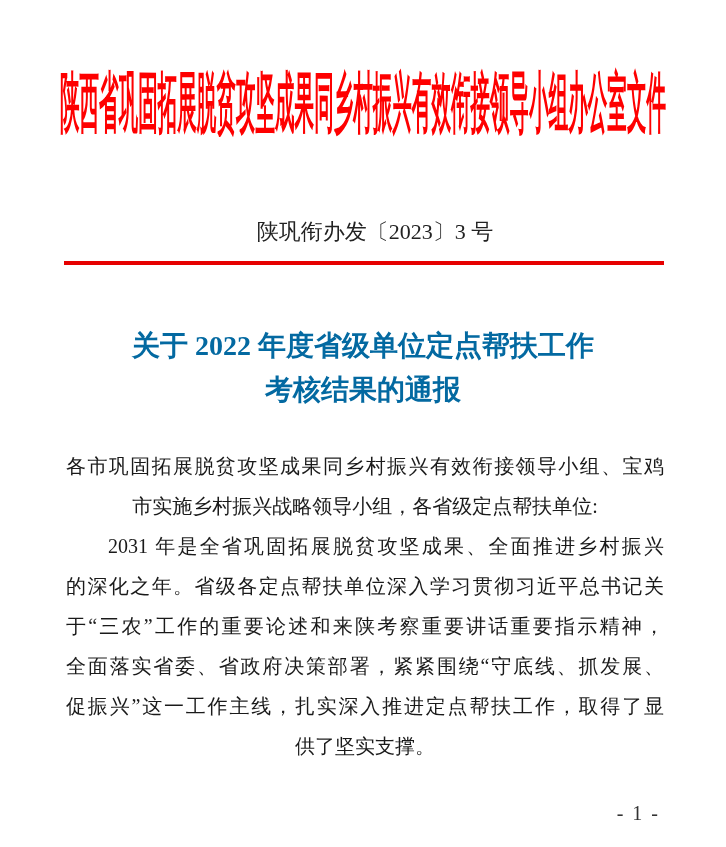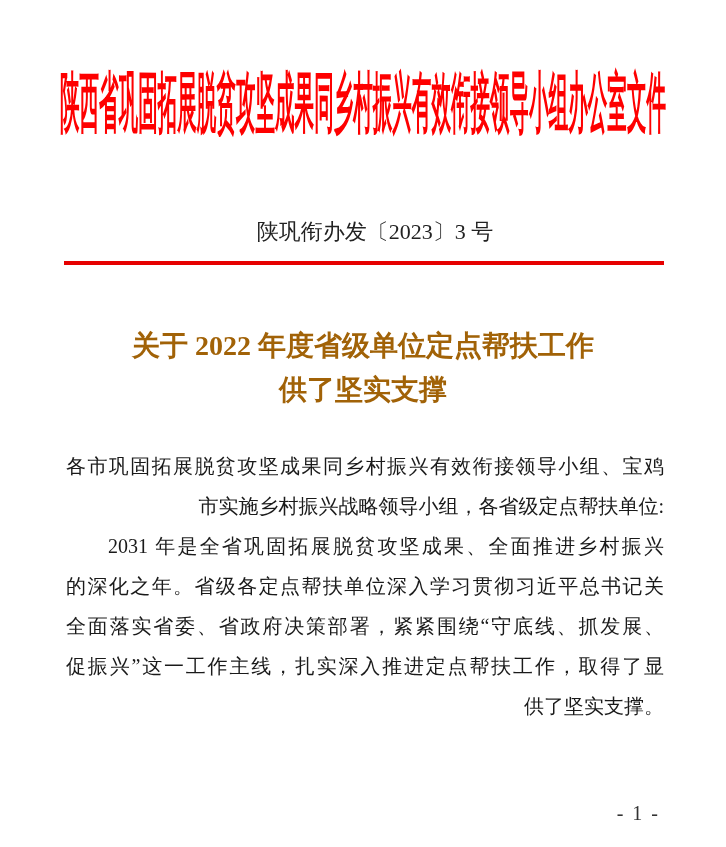--- a/index.html
+++ b/index.html
@@ -56,35 +56,35 @@
   .title {
     position: absolute;
     top: 324px;
     left: 0;
     width: 100%;
     margin: 0;
     text-align: center;
     font-size: 28px;
     font-weight: 700;
     line-height: 44px;
-    color: #a16207;
+    color: #0369a1;
   }
   .title-line { display: block; }
   
   .body-text {
     position: absolute;
     top: 446px;
     left: 66px;
     width: 598px;
     font-size: 20px;
     line-height: 40px;
     color: var(--ink, #1a1a1a);
   }
   .line {
-    text-align: right;
+    text-align: center;
   }
   .line.full {
     text-align: justify;
     text-align-last: justify;
   }
   .line.indent {
     text-indent: 42px;
   }
   
   .page-number {
@@ -106,28 +106,29 @@
       <text x="305" y="68" text-anchor="middle" textLength="606" lengthAdjust="spacingAndGlyphs">陕西省巩固拓展脱贫攻坚成果同乡村振兴有效衔接领导小组办公室文件</text>
     </svg>
   </div>
 
   <div class="doc-number">陕巩衔办发〔2023〕3 号</div>
 
   <div class="red-rule"></div>
 
   <h1 class="title">
     <span class="title-line">关于 2022 年度省级单位定点帮扶工作</span>
-    <span class="title-line">供了坚实支撑</span>
+    <span class="title-line">考核结果的通报</span>
   </h1>
 
   <div class="body-text">
     <div class="line full">各市巩固拓展脱贫攻坚成果同乡村振兴有效衔接领导小组、宝鸡</div>
     <div class="line">市实施乡村振兴战略领导小组，各省级定点帮扶单位:</div>
     <div class="line full indent">2031 年是全省巩固拓展脱贫攻坚成果、全面推进乡村振兴</div>
     <div class="line full">的深化之年。省级各定点帮扶单位深入学习贯彻习近平总书记关</div>
+    <div class="line full">于“三农”工作的重要论述和来陕考察重要讲话重要指示精神，</div>
     <div class="line full">全面落实省委、省政府决策部署，紧紧围绕“守底线、抓发展、</div>
     <div class="line full">促振兴”这一工作主线，扎实深入推进定点帮扶工作，取得了显</div>
     <div class="line">供了坚实支撑。</div>
   </div>
 
   <div class="page-number">- 1 -</div>
 
 </div>
 
 </body></html>

